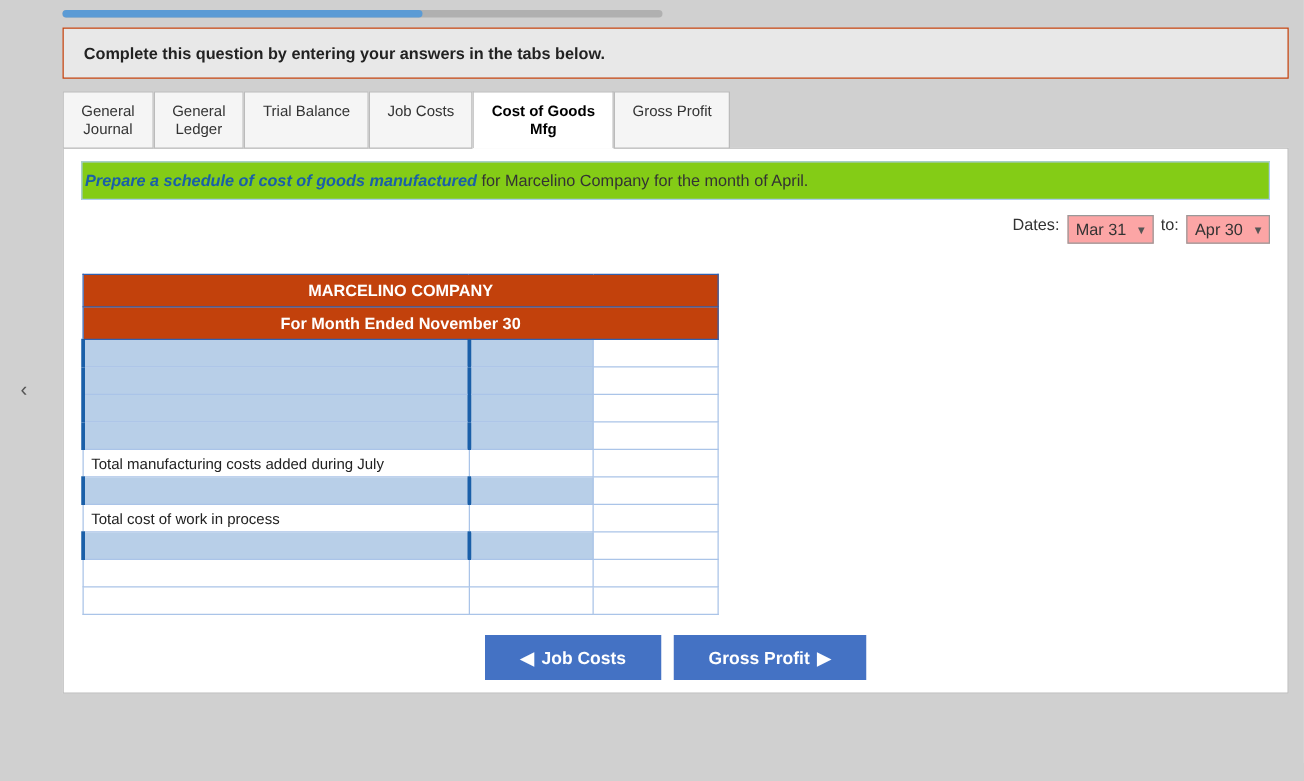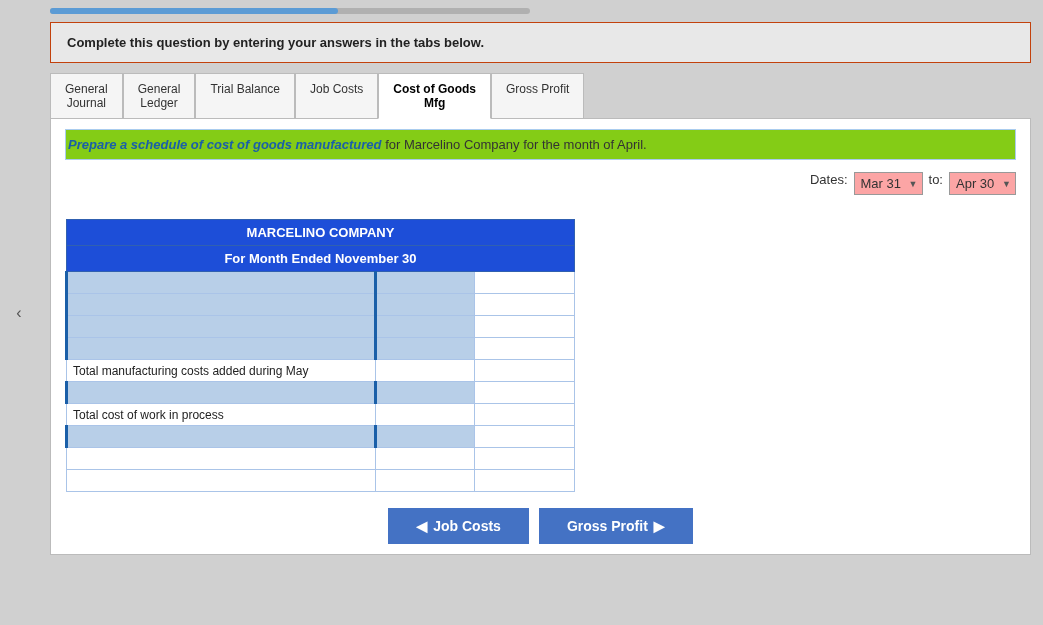--- a/index.html
+++ b/index.html
@@ -151,21 +151,21 @@
     .schedule-table-wrapper {
       display: flex;
       justify-content: flex-start;
       margin-bottom: 16px;
     }
     .schedule-table {
       border-collapse: collapse;
       width: 510px;
     }
     .table-header-row td {
-      background: #1d4ed8;
+      background: #c2410c;
       color: #fff;
       text-align: center;
       padding: 5px 8px;
       font-weight: bold;
       font-size: 13px;
       border: 1px solid #3060b0;
     }
     .data-row td {
       border: 1px solid #aac4e8;
       height: 22px;
@@ -291,21 +291,21 @@
             <td class="col-right white-bg"><input type="text" value="" style=""></td>
           </tr>
 
           <tr class="data-row">
             <td class="col-desc blue-bg has-left-indicator"><input type="text" value="" style=""></td>
             <td class="col-mid blue-bg has-left-indicator"><input type="text" value="" style=""></td>
             <td class="col-right white-bg"><input type="text" value="" style=""></td>
           </tr>
 
           <tr class="data-row">
-            <td class="col-desc white-bg" style="font-size:12px;">Total manufacturing costs added during May</td>
+            <td class="col-desc white-bg" style="font-size:12px;">Total manufacturing costs added during July</td>
             <td class="col-mid white-bg"><input type="text" value="" style=""></td>
             <td class="col-right white-bg"><input type="text" value="" style=""></td>
           </tr>
 
           <tr class="data-row">
             <td class="col-desc blue-bg has-left-indicator"><input type="text" value="" style=""></td>
             <td class="col-mid blue-bg has-left-indicator"><input type="text" value="" style=""></td>
             <td class="col-right white-bg"><input type="text" value="" style=""></td>
           </tr>
 

